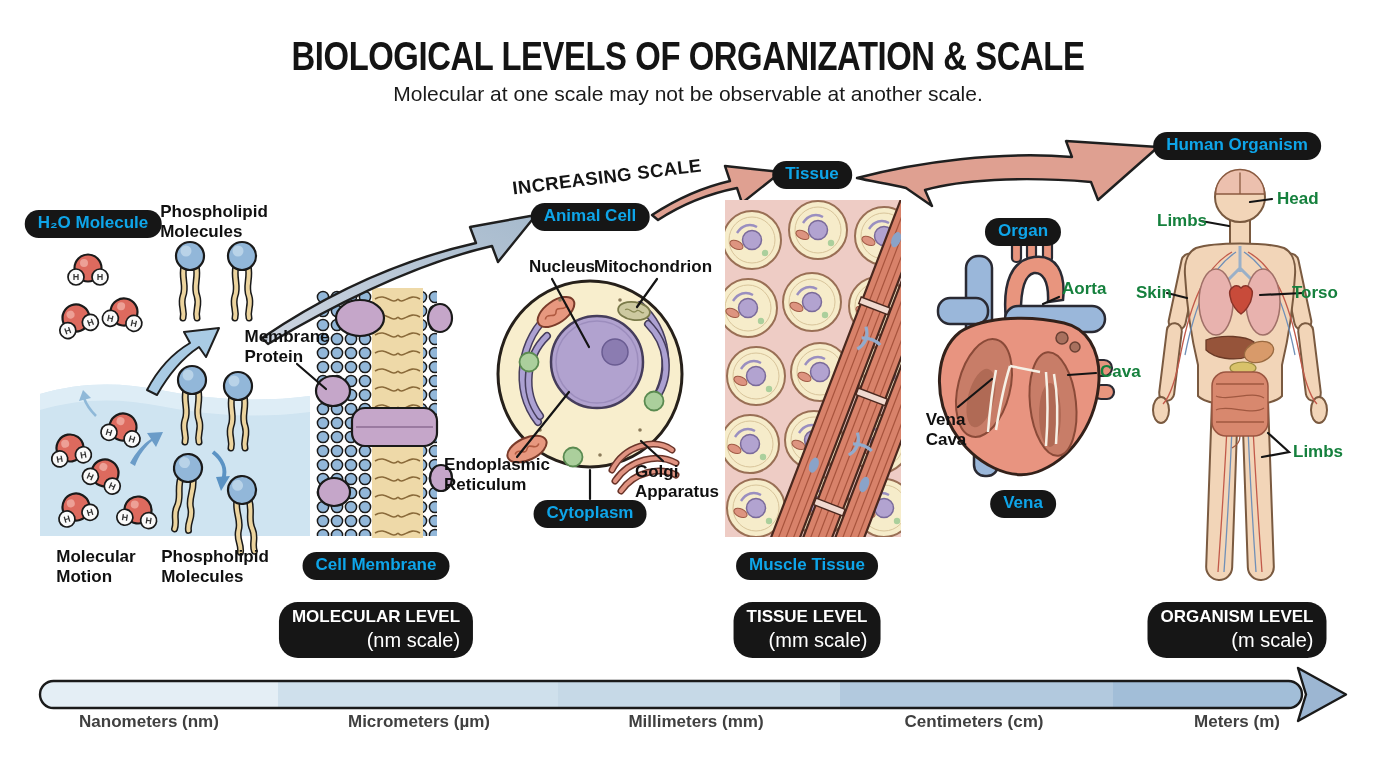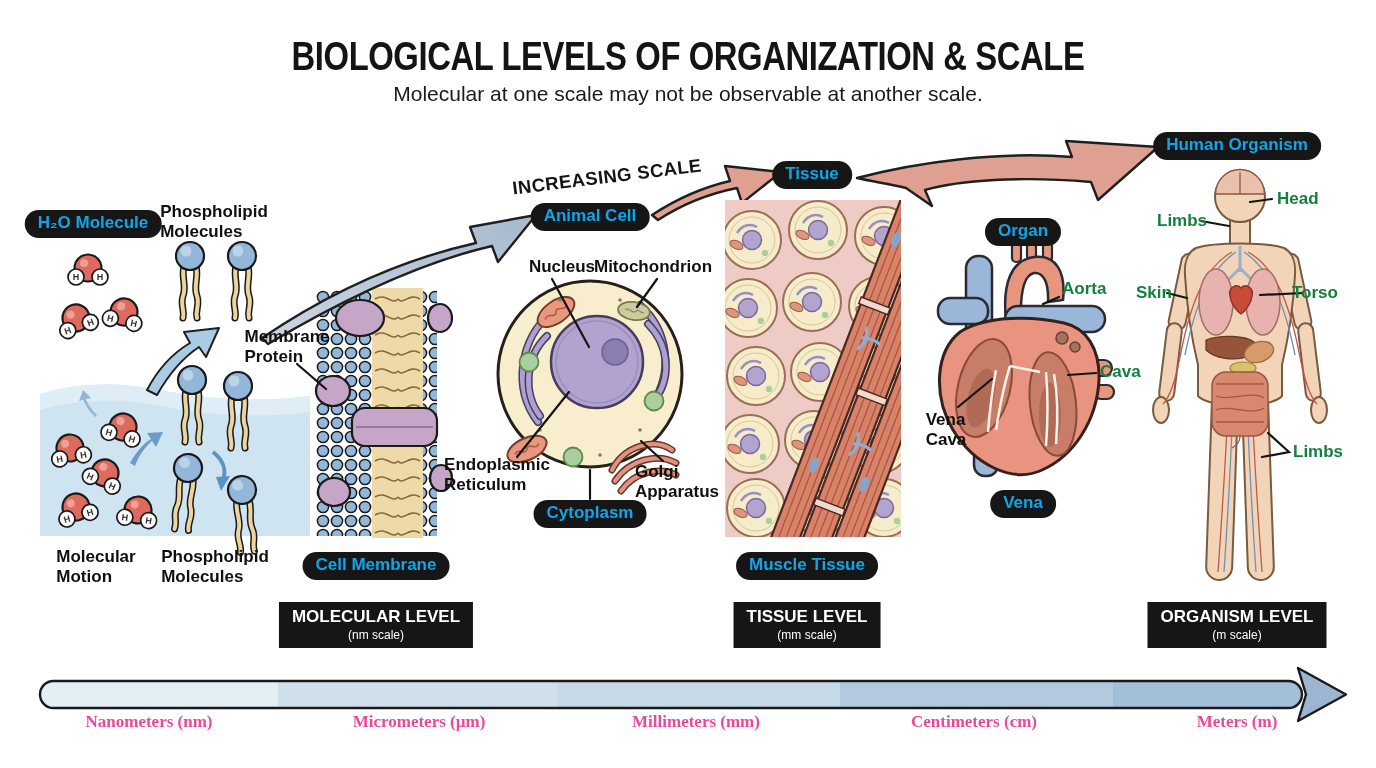--- a/index.html
+++ b/index.html
@@ -9,25 +9,25 @@
   .title{position:absolute;left:0;top:34px;width:100%;text-align:center;font-size:40px;font-weight:700;
          letter-spacing:-0.5px;transform:scaleX(.82);color:#141414;}
   .subtitle{position:absolute;left:0;top:82px;width:100%;text-align:center;font-size:21px;font-weight:400;color:#1a1a1a;}
   .pill{position:absolute;transform:translateX(-50%);background:#161616;color:#0ea5e9;border-radius:16px;
         padding:3px 13px 5px;font-size:17px;font-weight:700;white-space:nowrap;line-height:20px;}
   .lbl{position:absolute;transform:translateX(-50%);font-size:17px;font-weight:700;color:#101010;
        line-height:1.18;white-space:pre-line;}
   .lbl-l{position:absolute;font-size:17px;font-weight:700;color:#15803d;text-align:left;line-height:1.18;white-space:pre-line;}
   .inc-scale{position:absolute;left:607px;top:166px;transform:translateX(-50%) rotate(-7deg);
              font-size:18.5px;font-weight:700;letter-spacing:.4px;color:#141414;white-space:nowrap;}
-  .chip{position:absolute;top:602px;transform:translateX(-50%);background:#161616;color:#fff;border-radius:0;
+  .chip{position:absolute;top:602px;transform:translateX(-50%);background:#161616;color:#fff;border-radius:19px;
         padding:4px 13px 6px;text-align:center;white-space:nowrap;}
   .chip-title{font-size:17px;font-weight:700;line-height:1.3;}
-  .chip-sub{font-size:12px;font-weight:400;line-height:1.2;}
-  .unit{position:absolute;top:712px;transform:translateX(-50%);font-size:17px;font-weight:700;color:#ec4899;white-space:nowrap;font-family:Liberation Serif, serif;}
+  .chip-sub{font-size:20px;font-weight:400;line-height:1.2;text-align:right;}
+  .unit{position:absolute;top:712px;transform:translateX(-50%);font-size:17px;font-weight:700;color:#404040;white-space:nowrap;}
 </style>
 </head>
 <body>
 
 <div class="canvas">
 
 <svg class="art" width="1376" height="768" viewBox="0 0 1376 768">
   <defs>
     <linearGradient id="gradA1" x1="0" y1="1" x2="1" y2="0">
       <stop offset="0" stop-color="#cdd5e0"></stop>

